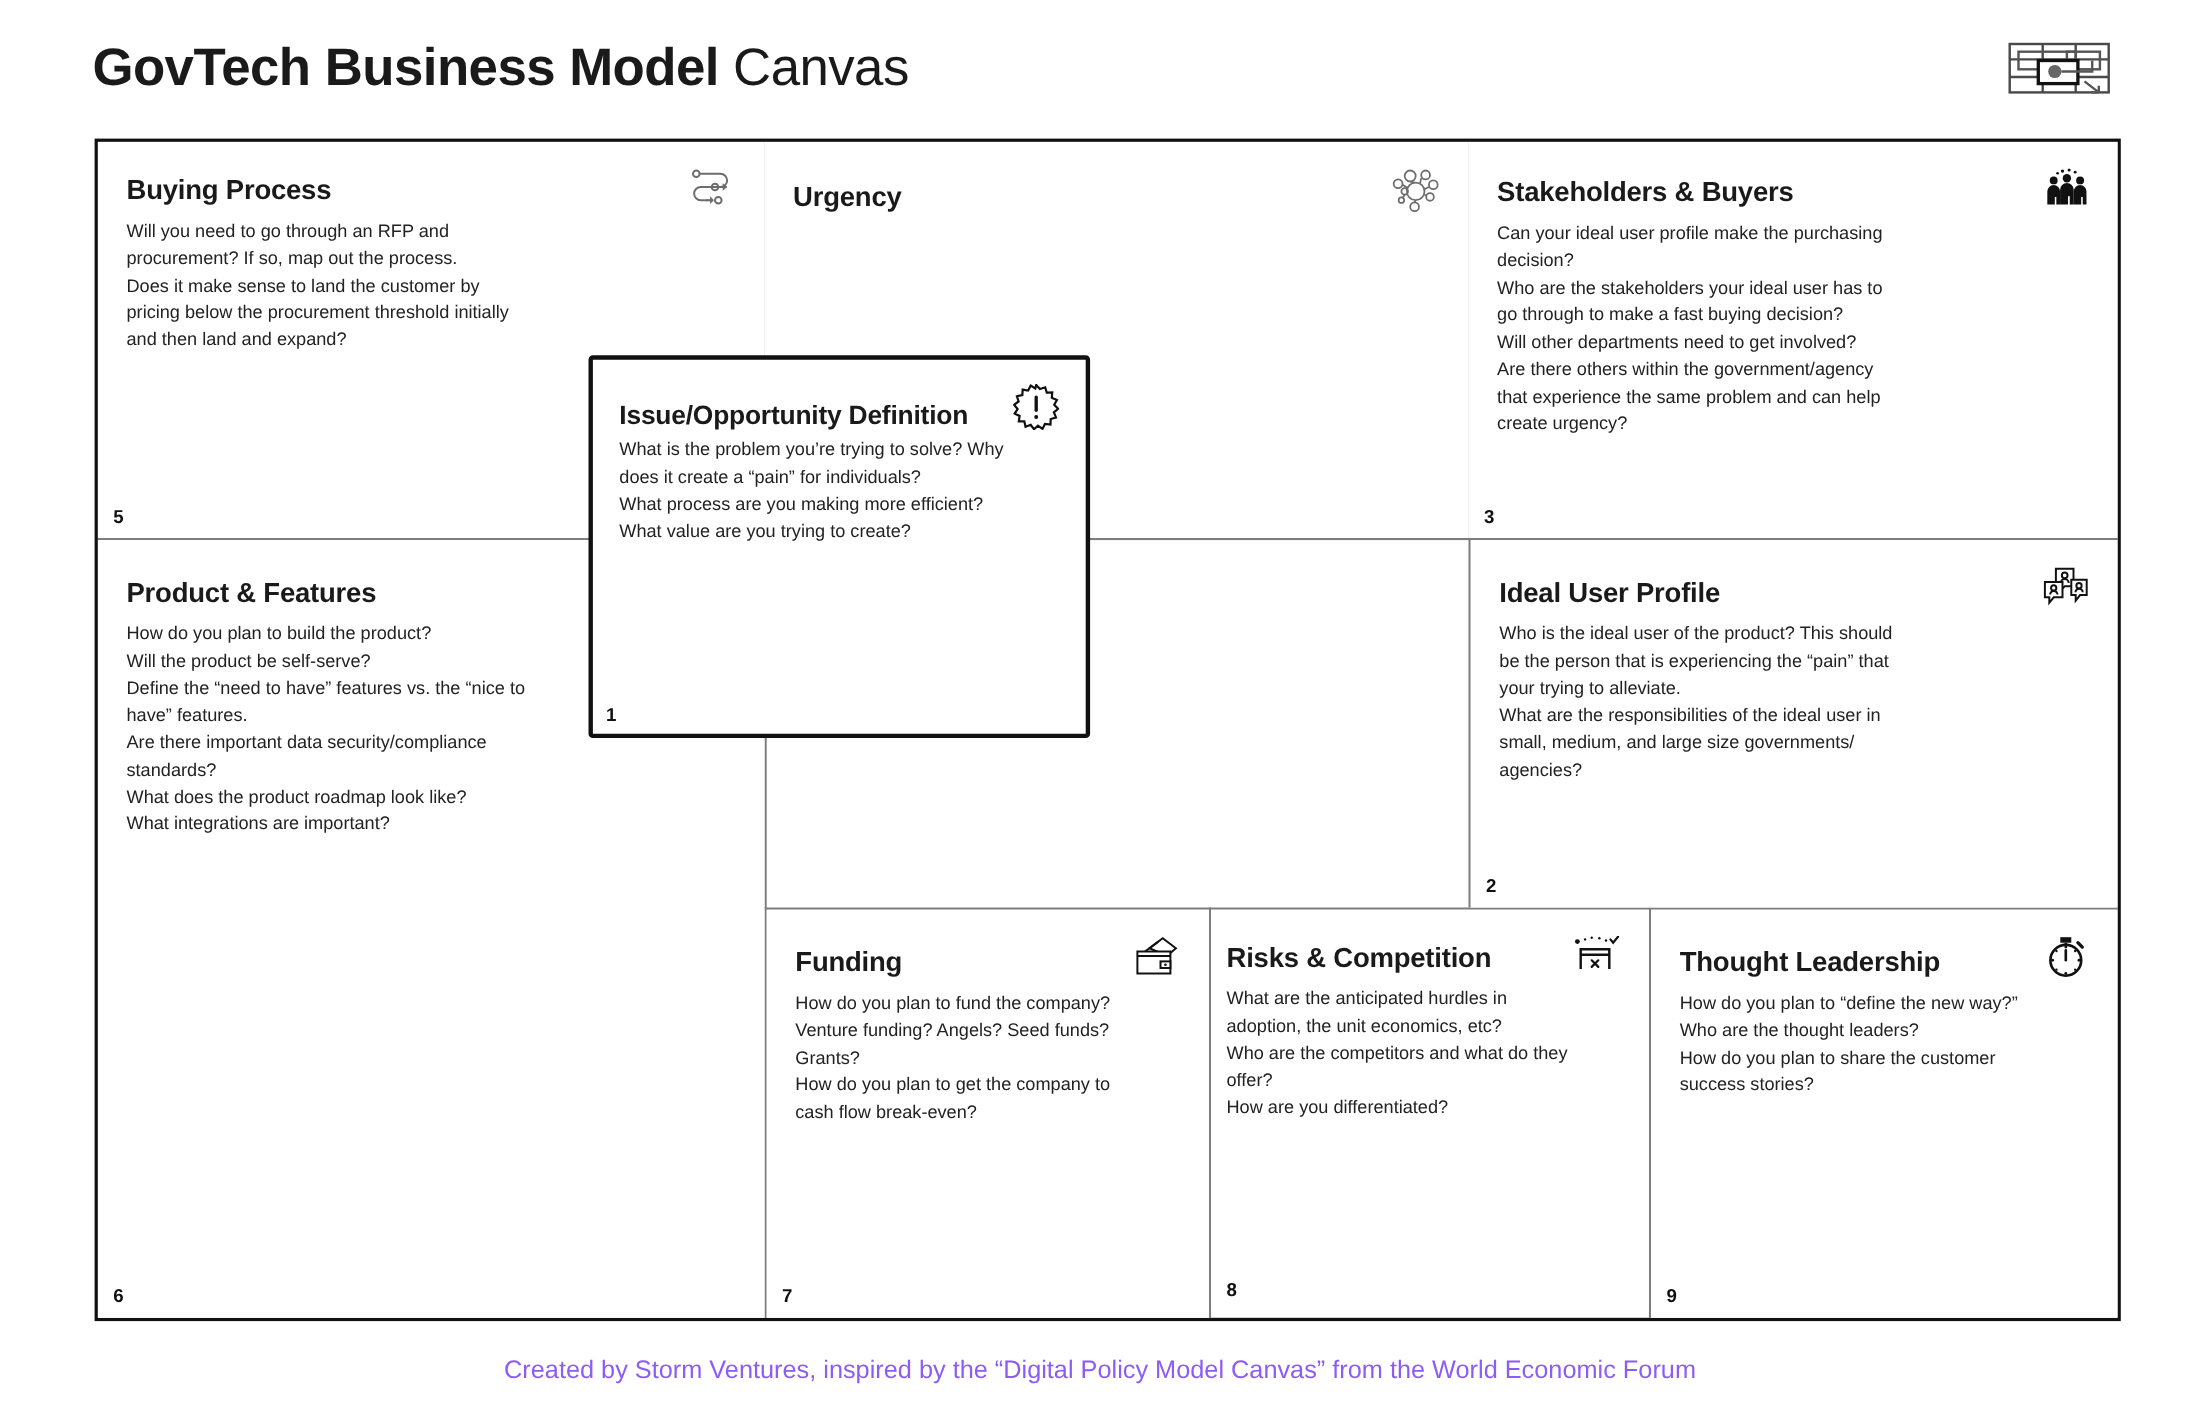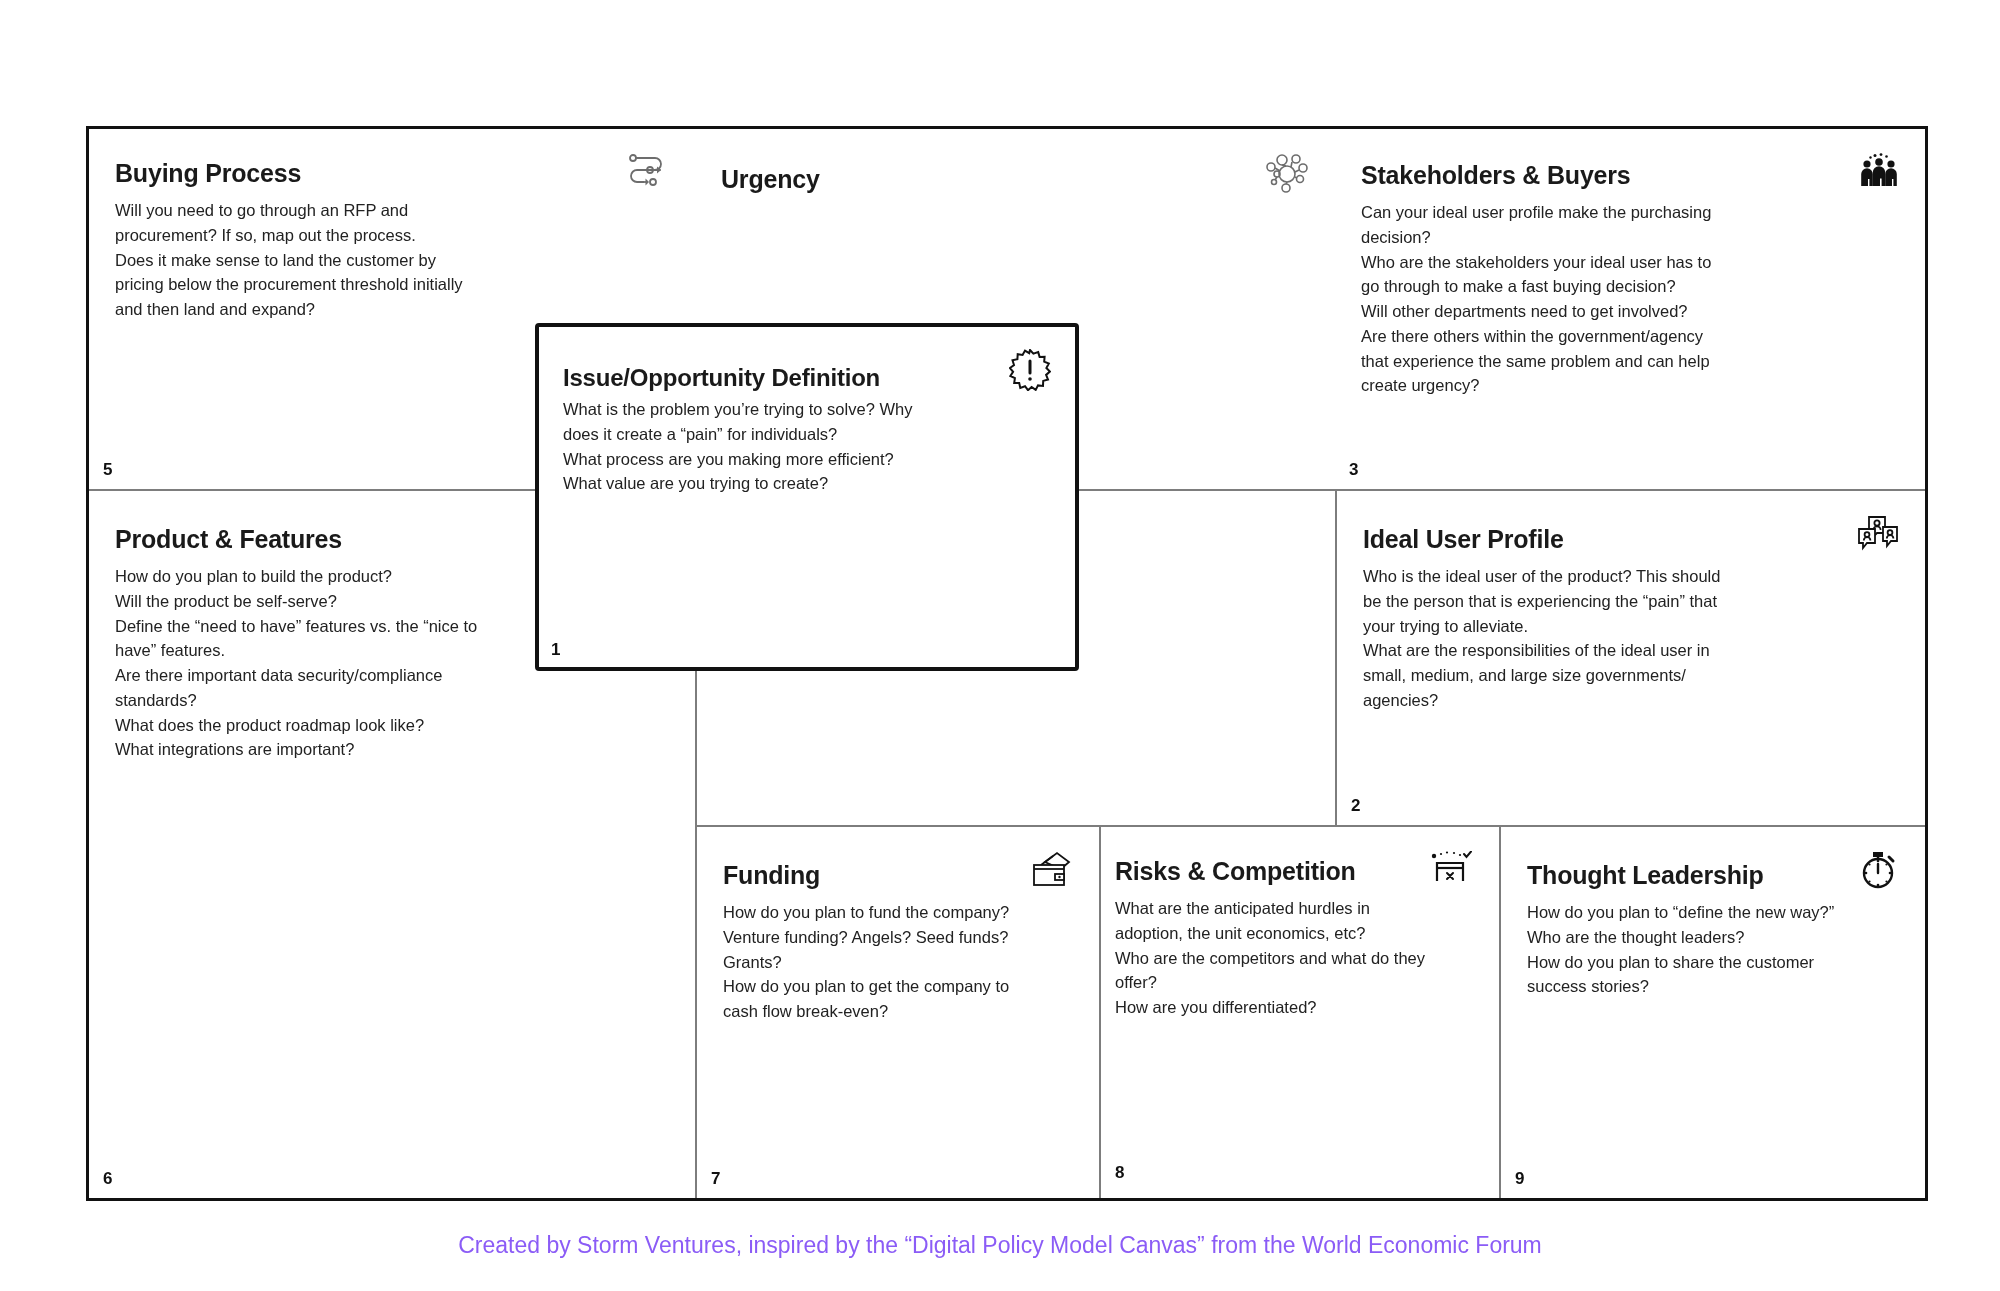--- a/index.html
+++ b/index.html
@@ -72,21 +72,21 @@
   .icon { flex: 0 0 auto; display: block; }
 
   
   .vline { position: absolute; background: #7d7d7d; width: 2px; }
   .hline { position: absolute; background: #7d7d7d; height: 2px; }
 
   
   .center-box {
     position: absolute;
     left: 446px; top: 194px;
-    width: 544px; height: 348px;
+    width: 456px; height: 348px;
     border: 4px solid #111;
     border-radius: 4px;
     background: #fff;
     padding: 22px 24px 0 24px;
     z-index: 10;
   }
   .center-box .cell-title { font-size: 24px; }
   .center-box .cell-body { margin-top: 6px; }
   .center-box .cell-num { bottom: 7px; left: 12px; }
 
@@ -99,20 +99,38 @@
     font-size: 23px;
     font-weight: 400;
     color: #8b5cf6;
   }
 </style>
 </head>
 <body>
 
 <div class="page">
 
+  <div class="header">
+    <div class="title">
+      <span class="t-bold">GovTech Business Model</span>
+      <span class="t-light">Canvas</span>
+    </div>
+    <span>
+      <svg class="logo" viewBox="0 0 96 56" fill="none" stroke="#4a4a4a" stroke-width="2.2">
+        <rect x="3" y="6" width="90" height="44"></rect>
+        <path d="M3 20 H93 M3 36 H93 M33 6 V50 M63 6 V50"></path>
+        <rect x="11" y="13" width="52" height="16" stroke="#555"></rect>
+        <rect x="55" y="13" width="30" height="16" stroke="#555"></rect>
+        <rect x="29" y="21" width="36" height="21" stroke="#111" stroke-width="3" fill="#fff"></rect>
+        <circle cx="44" cy="31" r="6" fill="#666" stroke="none"></circle>
+        <path d="M50 31 H78 V21" stroke="#555"></path>
+        <path d="M71 40 L84 50 M84 50 H77 M84 50 V44" stroke="#555"></path>
+      </svg>
+    </span>
+  </div>
 
   <div class="canvas">
 
     <div class="vline" style="left:606px; top:0; height:360px;"></div>
     <div class="vline" style="left:1246px; top:0; height:360px;"></div>
     <div class="hline" style="left:0; top:360px; width:1836px;"></div>
     <div class="vline" style="left:1246px; top:360px; height:336px;"></div>
     <div class="hline" style="left:606px; top:696px; width:1230px;"></div>
     <div class="vline" style="left:606px; top:360px; height:709px;"></div>
     <div class="vline" style="left:1010px; top:696px; height:373px;"></div>

